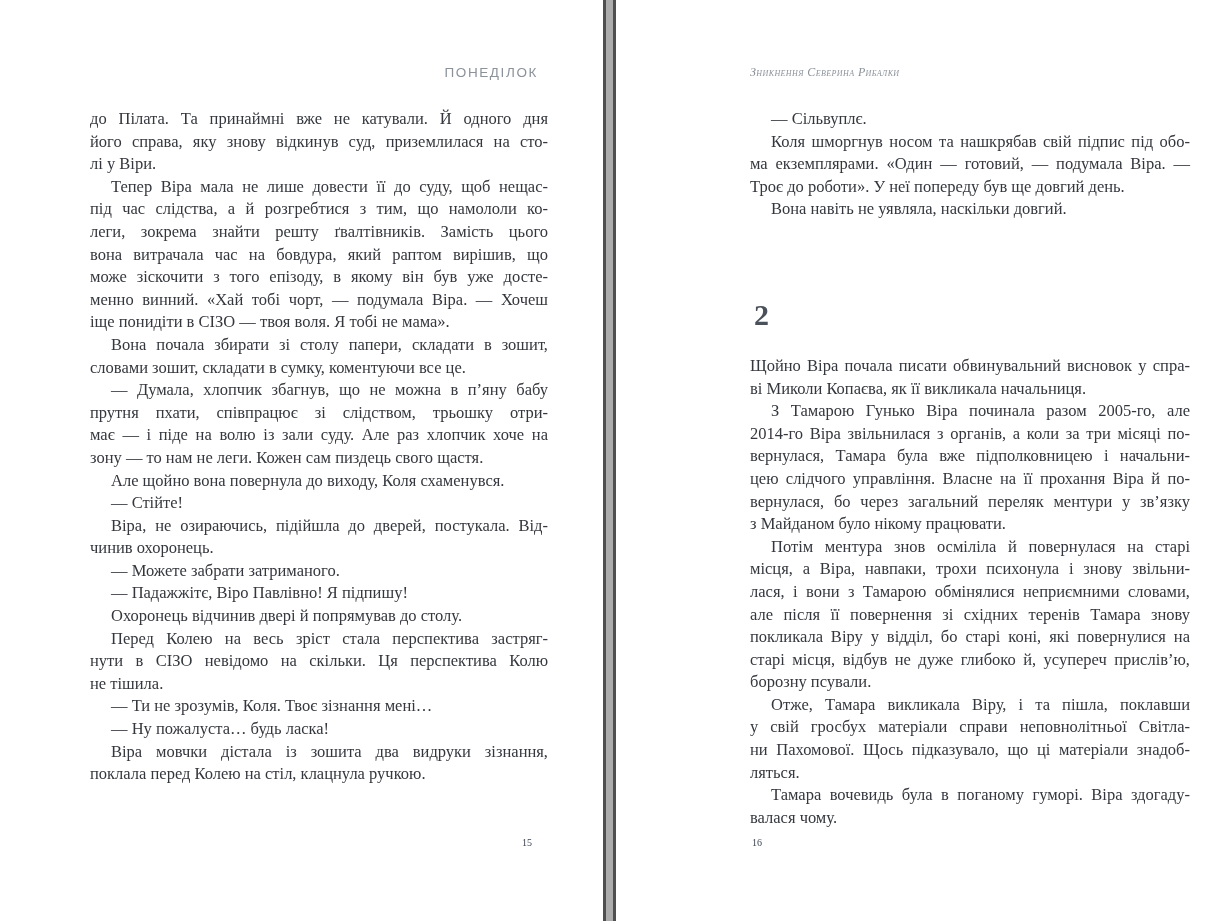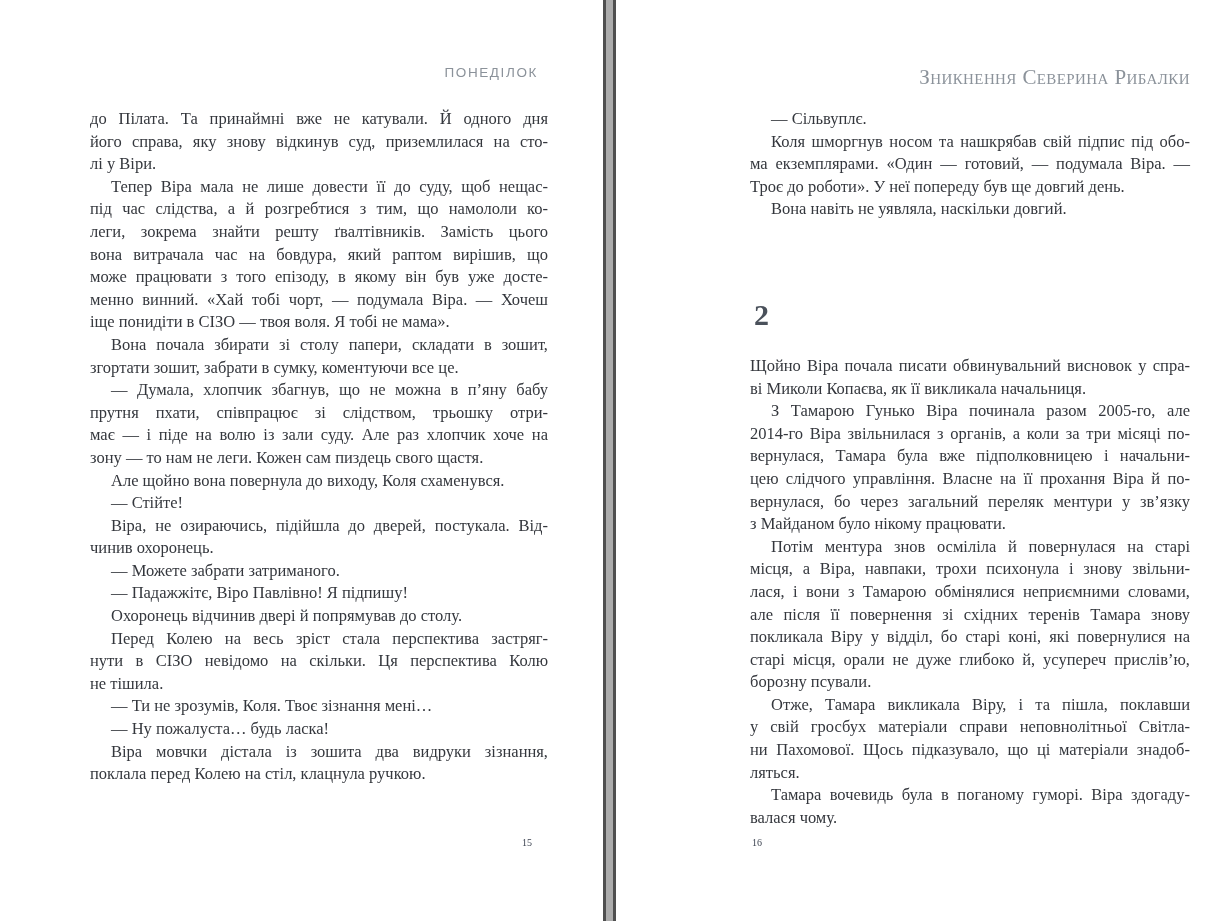--- a/index.html
+++ b/index.html
@@ -29,23 +29,23 @@
     position:absolute;top:65px;left:0;right:0;
     color:var(--running-head);
   }
   .running-head.caps{
     font-family:"Liberation Sans","DejaVu Sans",sans-serif;
     font-size:13.5px;letter-spacing:1.6px;
     text-align:right;padding-right:10px;
   }
   .running-head.italic-sc{
     font-family:"Liberation Serif","DejaVu Serif",serif;
-    font-variant:small-caps;
-    font-size:21px;letter-spacing:.4px;
-    text-align:right;
+    font-style:italic;font-variant:small-caps;
+    font-size:12px;letter-spacing:.4px;
+    text-align:left;
   }
 
   .page-body{position:absolute;top:108px;left:0;right:0;font-size:16.5px;line-height:22.6px;}
   .para{margin:0;}
   .line{
     text-align:justify;
     -moz-text-align-last:justify;
     text-align-last:justify;
     white-space:nowrap;
   }
@@ -87,27 +87,27 @@
         <div class="para">
           <div class="line">до Пілата. Та принаймні вже не катували. Й одного дня</div>
           <div class="line">його справа, яку знову відкинув суд, приземлилася на сто-</div>
           <div class="line last">лі у Віри.</div>
         </div>
         <div class="para indent">
           <div class="line">Тепер Віра мала не лише довести її до суду, щоб нещас-</div>
           <div class="line">під час слідства, а й розгребтися з тим, що намололи ко-</div>
           <div class="line">леги, зокрема знайти решту ґвалтівників. Замість цього</div>
           <div class="line">вона витрачала час на бовдура, який раптом вирішив, що</div>
-          <div class="line">може працювати з того епізоду, в якому він був уже досте-</div>
+          <div class="line">може зіскочити з того епізоду, в якому він був уже досте-</div>
           <div class="line">менно винний. «Хай тобі чорт, — подумала Віра. — Хочеш</div>
           <div class="line last">іще понидіти в СІЗО — твоя воля. Я тобі не мама».</div>
         </div>
         <div class="para indent">
           <div class="line">Вона почала збирати зі столу папери, складати в зошит,</div>
-          <div class="line last">згортати зошит, забрати в сумку, коментуючи все це.</div>
+          <div class="line last">словами зошит, складати в сумку, коментуючи все це.</div>
         </div>
         <div class="para indent">
           <div class="line">— Думала, хлопчик збагнув, що не можна в п’яну бабу</div>
           <div class="line">прутня пхати, співпрацює зі слідством, трьошку отри-</div>
           <div class="line">має — і піде на волю із зали суду. Але раз хлопчик хоче на</div>
           <div class="line last">зону — то нам не леги. Кожен сам пиздець свого щастя.</div>
         </div>
         <div class="para indent">
           <div class="line last">Але щойно вона повернула до виходу, Коля схаменувся.</div>
         </div>
@@ -177,21 +177,21 @@
             <div class="line">цею слідчого управління. Власне на її прохання Віра й по-</div>
             <div class="line">вернулася, бо через загальний переляк ментури у зв’язку</div>
             <div class="line last">з Майданом було нікому працювати.</div>
           </div>
           <div class="para indent">
             <div class="line">Потім ментура знов осміліла й повернулася на старі</div>
             <div class="line">місця, а Віра, навпаки, трохи психонула і знову звільни-</div>
             <div class="line">лася, і вони з Тамарою обмінялися неприємними словами,</div>
             <div class="line">але після її повернення зі східних теренів Тамара знову</div>
             <div class="line">покликала Віру у відділ, бо старі коні, які повернулися на</div>
-            <div class="line">старі місця, орали не дуже глибоко й, усупереч прислів’ю,</div>
+            <div class="line">старі місця, відбув не дуже глибоко й, усупереч прислів’ю,</div>
             <div class="line last">борозну псували.</div>
           </div>
           <div class="para indent">
             <div class="line">Отже, Тамара викликала Віру, і та пішла, поклавши</div>
             <div class="line">у свій гросбух матеріали справи неповнолітньої Світла-</div>
             <div class="line">ни Пахомової. Щось підказувало, що ці матеріали знадоб-</div>
             <div class="line last">ляться.</div>
           </div>
           <div class="para indent">
             <div class="line">Тамара вочевидь була в поганому гуморі. Віра здогаду-</div>

